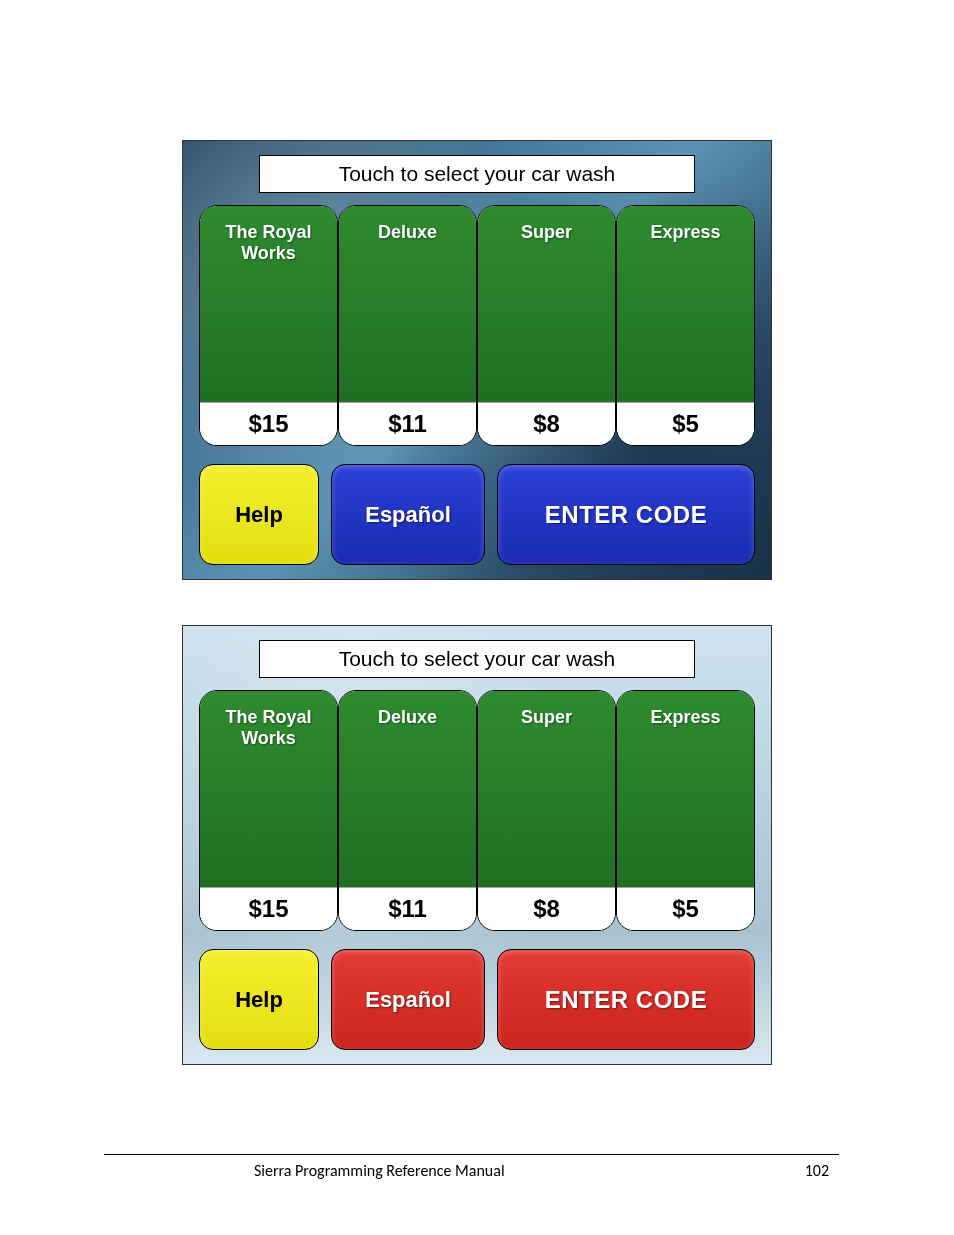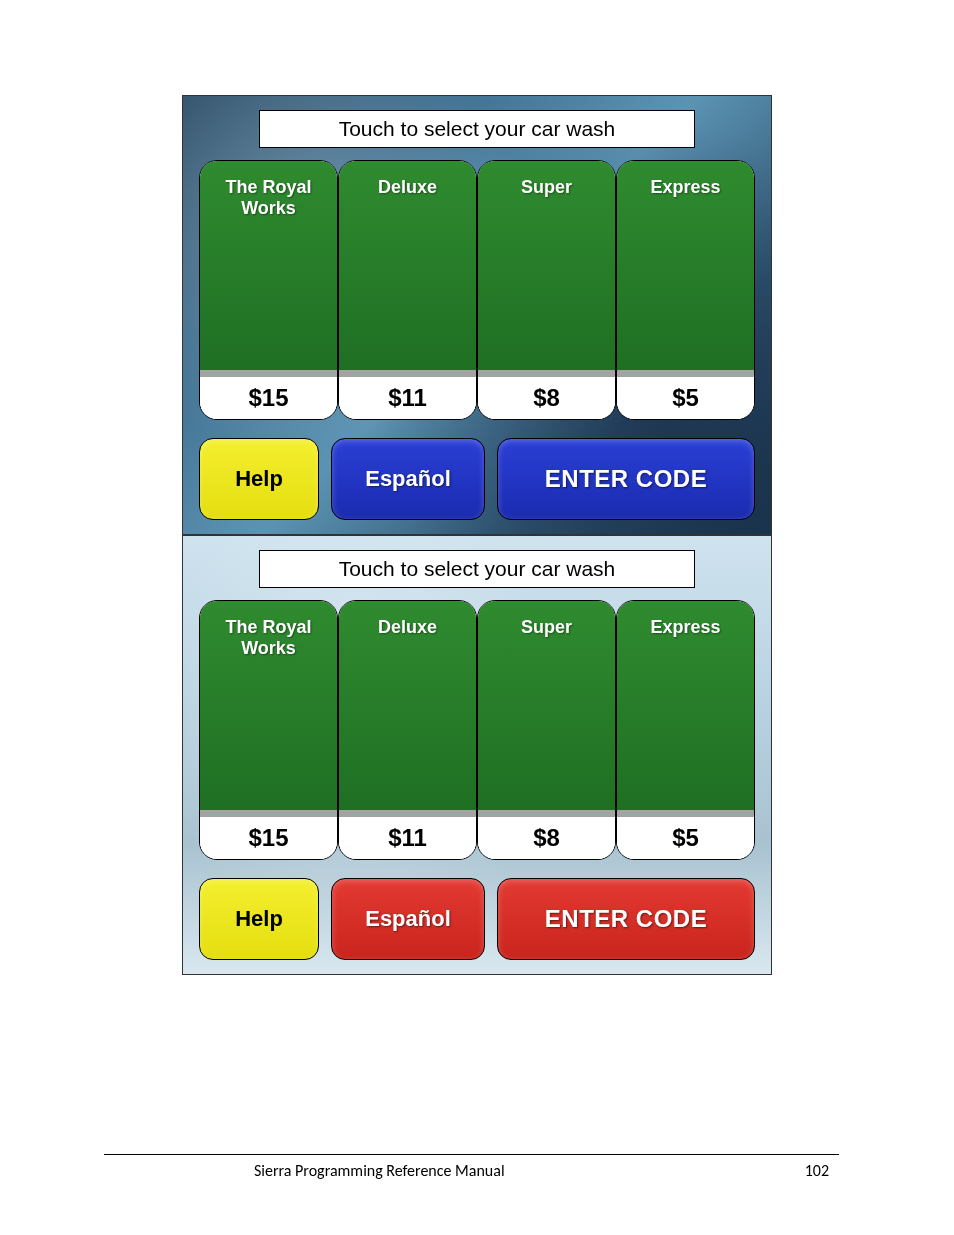--- a/index.html
+++ b/index.html
@@ -22,20 +22,21 @@
   }
   .kiosk {
     width: 590px;
     height: 440px;
     border: 1px solid #333;
     box-sizing: border-box;
     position: relative;
     padding: 10px 16px 14px 16px;
     display: flex;
     flex-direction: column;
+    margin-top: 45px;
   }
   .kiosk.water {
     background:
       radial-gradient(circle at 20% 30%, rgba(255,255,255,0.25), rgba(255,255,255,0) 40%),
       radial-gradient(circle at 80% 70%, rgba(0,0,30,0.35), rgba(0,0,0,0) 50%),
       linear-gradient(135deg, #2b4c66 0%, #3e6e8f 25%, #5c93b3 50%, #2f5672 75%, #1d3a52 100%);
   }
   .kiosk.winter {
     background:
       radial-gradient(circle at 30% 40%, rgba(255,255,255,0.35), rgba(255,255,255,0) 45%),
@@ -78,26 +79,26 @@
   }
   .option-price {
     height: 42px;
     background: #fff;
     color: #000;
     font-size: 24px;
     font-weight: bold;
     display: flex;
     align-items: center;
     justify-content: center;
-    border-top: 7px solid #a3a3a3;
+    border-top: 1px solid #a3a3a3;
   }
   .bottom-row {
     display: flex;
     gap: 12px;
-    height: 82px;
+    height: 101px;
     margin-top: 18px;
   }
   .btn {
     border-radius: 14px;
     border: 1px solid #000;
     display: flex;
     align-items: center;
     justify-content: center;
     font-weight: bold;
     box-shadow: inset 0 2px 6px rgba(255,255,255,0.25);

